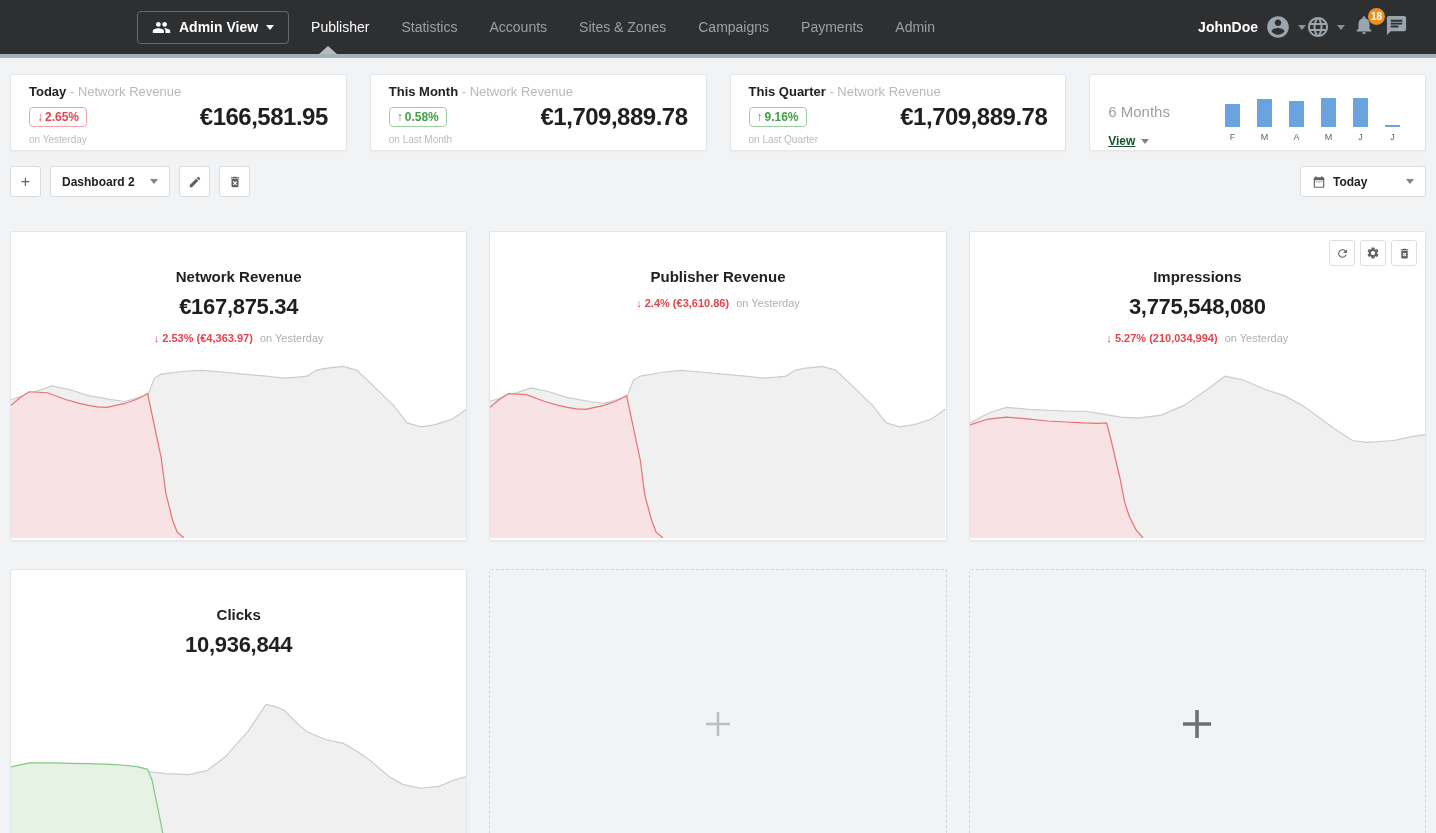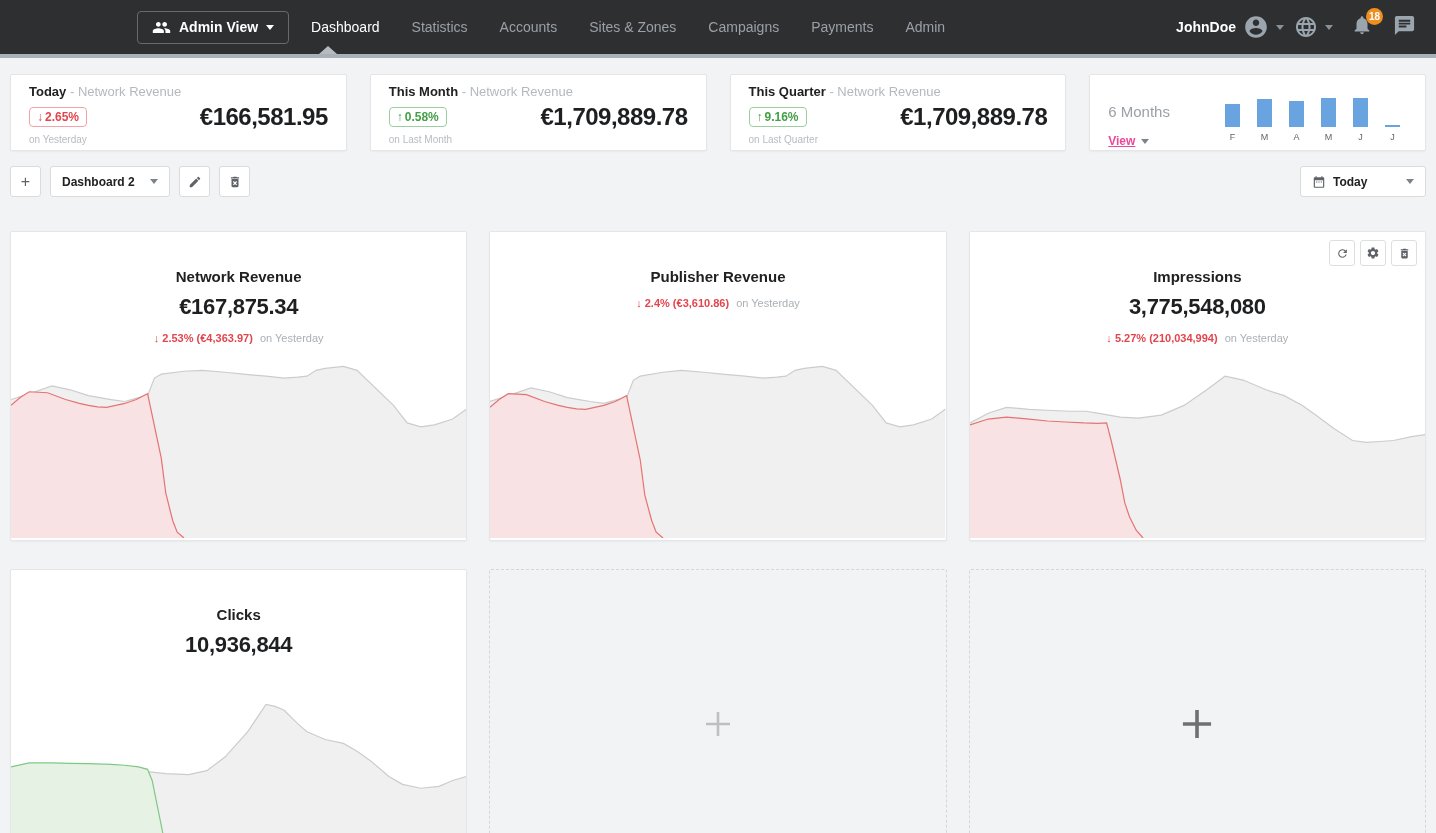--- a/index.html
+++ b/index.html
@@ -10,21 +10,21 @@
   .view-switcher { display:flex; align-items:center; gap:8px; margin-left:137px; height:33px;
     padding:0 14px; background:transparent; border:1px solid #67696c; border-radius:4px;
     color:#fff; font-weight:bold; font-size:14px; cursor:pointer; font-family:inherit; }
   .icon-svg { display:inline-block; line-height:0; }
   .caret { display:inline-block; width:0; height:0; border-left:4px solid transparent;
     border-right:4px solid transparent; border-top:5px solid currentColor; }
   .nav-links { display:flex; align-items:center; margin-left:6px; height:100%; }
   .nav-link { padding:0 16px; font-size:14px; color:#9aa0a6; cursor:pointer; text-decoration:none;
     height:100%; display:flex; align-items:center; }
   .nav-link.active { color:#ffffff; }
-  .nav-right { margin-left:auto; display:flex; align-items:center; gap:10px; padding-right:20px; }
+  .nav-right { margin-left:auto; display:flex; align-items:center; padding-right:28px; }
   .user-menu, .lang-menu { display:flex; align-items:center; gap:7px; cursor:pointer; }
   .user-name { color:#fff; font-weight:bold; font-size:14px; }
   .nav-caret { color:#8a9096; }
   .notif { position:relative; cursor:pointer; margin-left:8px; }
   .notif-badge { position:absolute; top:-6px; right:-10px; min-width:17px; height:17px;
     background:#ef8f1f; border-radius:50%; color:#fff; font-size:10px; font-weight:bold;
     display:flex; align-items:center; justify-content:center; padding:0 3px; }
   .chat-btn { cursor:pointer; margin-left:10px; }
   .nav-strip { position:relative; height:4px; background:#a9b1b8; }
   .tab-pointer { position:absolute; left:319px; top:-8px; width:0; height:0;
@@ -39,21 +39,21 @@
   .sum-mid { display:flex; align-items:center; justify-content:space-between; margin-top:4px; }
   .badge { display:inline-flex; align-items:center; gap:2px; border:1px solid; border-radius:4px;
     padding:2px 7px; font-size:12px; font-weight:bold; }
   .badge.neg { color:#e3454e; border-color:#f1a3a8; }
   .badge.pos { color:#43a047; border-color:#9ccf9e; }
   .sum-value { font-size:24px; font-weight:bold; color:#1e1f21; letter-spacing:-0.5px; }
   .sum-compare { font-size:10px; color:#b7bcc0; margin-top:3px; }
   .sum-card.six { display:flex; justify-content:space-between; padding:28px 18px 8px; }
   .six-title { font-size:15px; color:#9aa1a7; }
   .six-view { display:flex; align-items:center; gap:6px; margin-top:14px; cursor:pointer; }
-  .view-link { color:#ec4899; font-size:12px; font-weight:bold; text-decoration:underline; }
+  .view-link { color:#14532d; font-size:12px; font-weight:bold; text-decoration:underline; }
   .six-view .caret { color:#7d838a; }
   .mini-bars { display:flex; align-items:flex-end; gap:15px; padding-right:6px; }
   .mb-col { display:flex; flex-direction:column; align-items:center; width:17px; }
   .mb-bar { width:15px; }
   .mb-label { font-size:9px; color:#60666b; margin-top:5px; }
   
   .toolbar { margin:15px 10px 0; display:flex; justify-content:space-between; align-items:center; }
   .toolbar-left { display:flex; align-items:center; gap:9px; }
   .tb-btn { width:31px; height:31px; background:#fff; border:1px solid #d9dbdd; border-radius:3px;
     display:flex; align-items:center; justify-content:center; cursor:pointer;
@@ -91,21 +91,21 @@
   <button class="view-switcher">
     <span class="icon-svg">
       <svg width="19" height="19" viewBox="0 0 24 24">
           <path fill="#ffffff" d="M16 11c1.66 0 3-1.34 3-3s-1.34-3-3-3-3 1.34-3 3 1.34 3 3 3zm-8 0c1.66 0 3-1.34 3-3S9.66 5 8 5 5 6.34 5 8s1.34 3 3 3zm0 2c-2.33 0-7 1.17-7 3.5V19h14v-2.5c0-2.33-4.67-3.5-7-3.5zm8 0c-.29 0-.62.02-.97.05 1.16.84 1.97 1.97 1.97 3.45V19h6v-2.5c0-2.33-4.67-3.5-7-3.5z"></path>
         </svg>
     </span>
     <span>Admin View</span>
     <span class="caret" style="color:#fff"></span>
   </button>
   <nav class="nav-links">
-    <a class="nav-link active">Dashboard</a>
+    <a class="nav-link active">Publisher</a>
     <a class="nav-link">Statistics</a>
     <a class="nav-link">Accounts</a>
     <a class="nav-link">Sites &amp; Zones</a>
     <a class="nav-link">Campaigns</a>
     <a class="nav-link">Payments</a>
     <a class="nav-link">Admin</a>
   </nav>
   <div class="nav-right">
     <div class="user-menu">
       <span class="user-name">JohnDoe</span>

